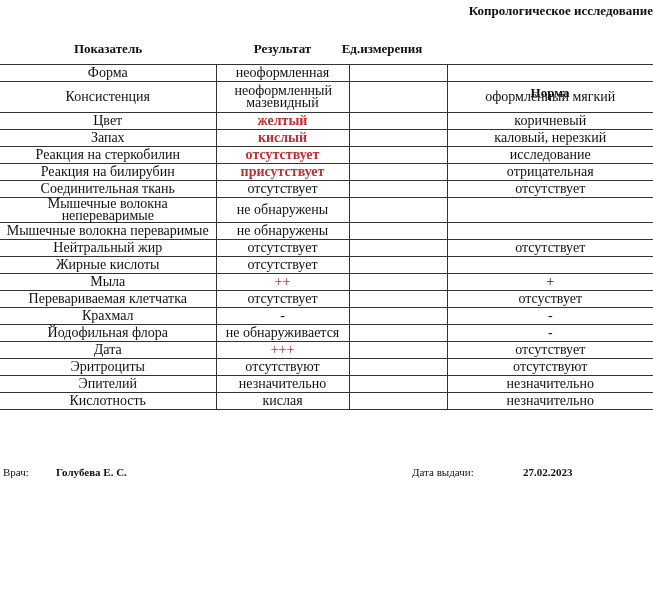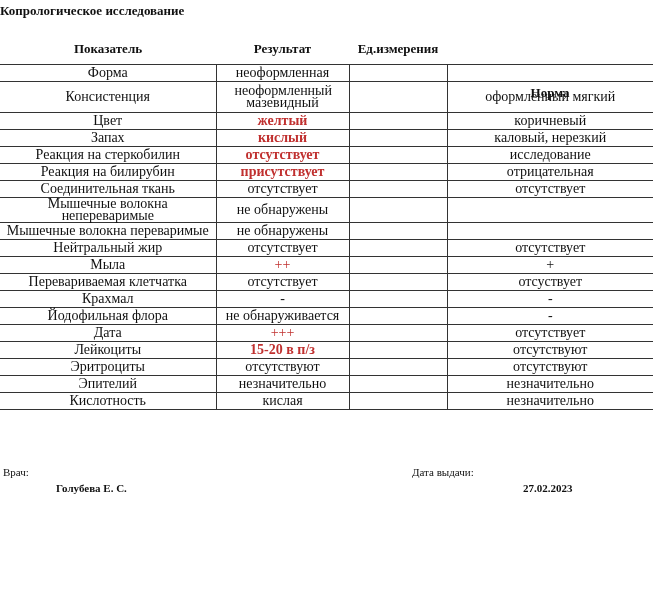--- a/index.html
+++ b/index.html
@@ -1,34 +1,34 @@
 <!DOCTYPE html>
 <html><head>
 <meta charset="utf-8">
 <style>
   html, body { margin: 0; padding: 0; background: #ffffff; }
   body { width: 653px; height: 600px; position: relative; overflow: hidden;
          font-family: "Liberation Serif", serif; color: #111; }
-  .title { position: absolute; top: 3px; left: 0; width: 653px; text-align: left;
+  .title { position: absolute; top: 3px; left: 0; width: 653px; text-align: right;
            font-weight: bold; font-size: 13px; }
   .hdr { position: absolute; top: 41px; font-weight: bold; font-size: 13px; text-align: center; }
   .hdr.c0 { left: 0; width: 216px; text-align: center; }
   .hdr.c1 { left: 216px; width: 133px; }
-  .hdr.c2 { left: 349px; width: 98px; }
+  .hdr.c2 { left: 333px; width: 98px; }
   .hdr.c3 { left: 447px; width: 206px; margin-top: 44px; }
   table.grid { position: absolute; top: 64px; left: 0; width: 653px; border-collapse: collapse;
                table-layout: fixed; font-size: 14px; }
   table.grid td { border-top: 1px solid #333; border-bottom: 1px solid #333; padding: 0 2px;
                   text-align: center; height: 16px; line-height: 12px; vertical-align: middle; }
   table.grid td + td { border-left: 1px solid #333; }
   table.grid tr.tall td { height: 30px; }
   table.grid td.abn { color: #c0302f; font-weight: bold; }
   table.grid td.abn-plus { color: #c0302f; }
   .foot { position: absolute; top: 466px; font-size: 11px; }
-  .foot.b { font-weight: bold; margin-top: 16px; }
+  .foot.b { font-weight: bold; }
 </style>
 </head>
 <body>
 
 <div class="title">Копрологическое исследование</div>
 
 <div class="hdr c0">Показатель</div>
 <div class="hdr c1">Результат</div>
 <div class="hdr c2">Ед.измерения</div>
 <div class="hdr c3">Норма</div>
@@ -95,20 +95,26 @@
         <td></td>
         <td></td>
       </tr>
       <tr>
         <td>Нейтральный жир</td>
         <td>отсутствует</td>
         <td></td>
         <td>отсутствует</td>
       </tr>
       <tr>
+        <td>Жирные кислоты</td>
+        <td>отсутствует</td>
+        <td></td>
+        <td></td>
+      </tr>
+      <tr>
         <td>Мыла</td>
         <td class="abn-plus">++</td>
         <td></td>
         <td>+</td>
       </tr>
       <tr>
         <td>Перевариваемая клетчатка</td>
         <td>отсутствует</td>
         <td></td>
         <td>отсуствует</td>
@@ -125,26 +131,20 @@
         <td></td>
         <td>-</td>
       </tr>
       <tr>
         <td>Дата</td>
         <td class="abn-plus">+++</td>
         <td></td>
         <td>отсутствует</td>
       </tr>
       <tr>
-        <td>Лейкоциты</td>
-        <td class="abn">15-20 в п/з</td>
-        <td></td>
-        <td>отсутствуют</td>
-      </tr>
-      <tr>
         <td>Эритроциты</td>
         <td>отсутствуют</td>
         <td></td>
         <td>отсутствуют</td>
       </tr>
       <tr>
         <td>Эпителий</td>
         <td>незначительно</td>
         <td></td>
         <td>незначительно</td>

